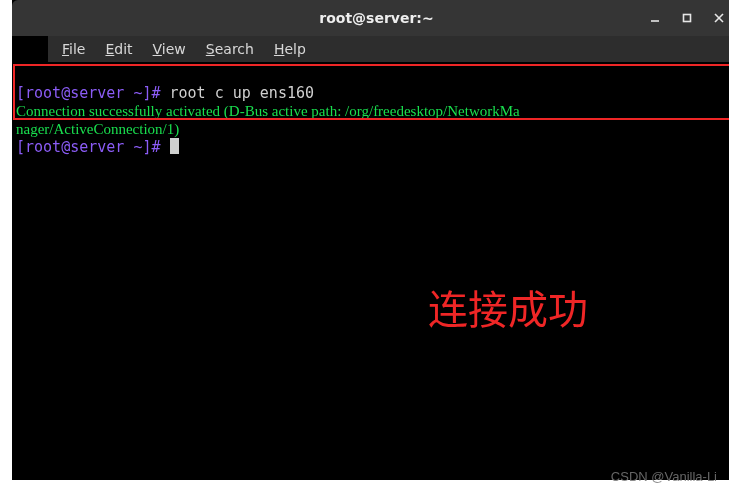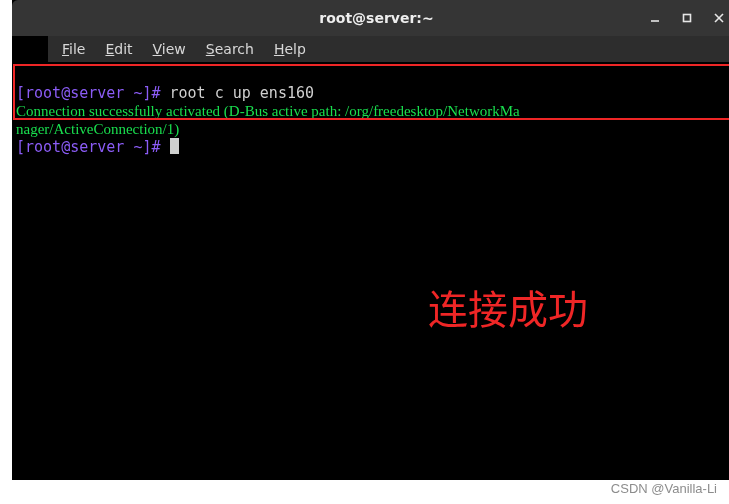--- a/index.html
+++ b/index.html
@@ -131,21 +131,21 @@
     width: 8px;
     height: 22px;
     background: #6b6b6b;
     border-radius: 4px;
     opacity: .6;
   }
   
   .watermark {
     position: absolute;
     right: 12px;
-    bottom: 8px;
+    bottom: 20px;
     color: rgba(120,120,120,.85);
     font-size: 13px;
     font-family: sans-serif;
     margin-left: 16px;
   }
 </style>
 </head>
 <body>
 
 <div class="window">

